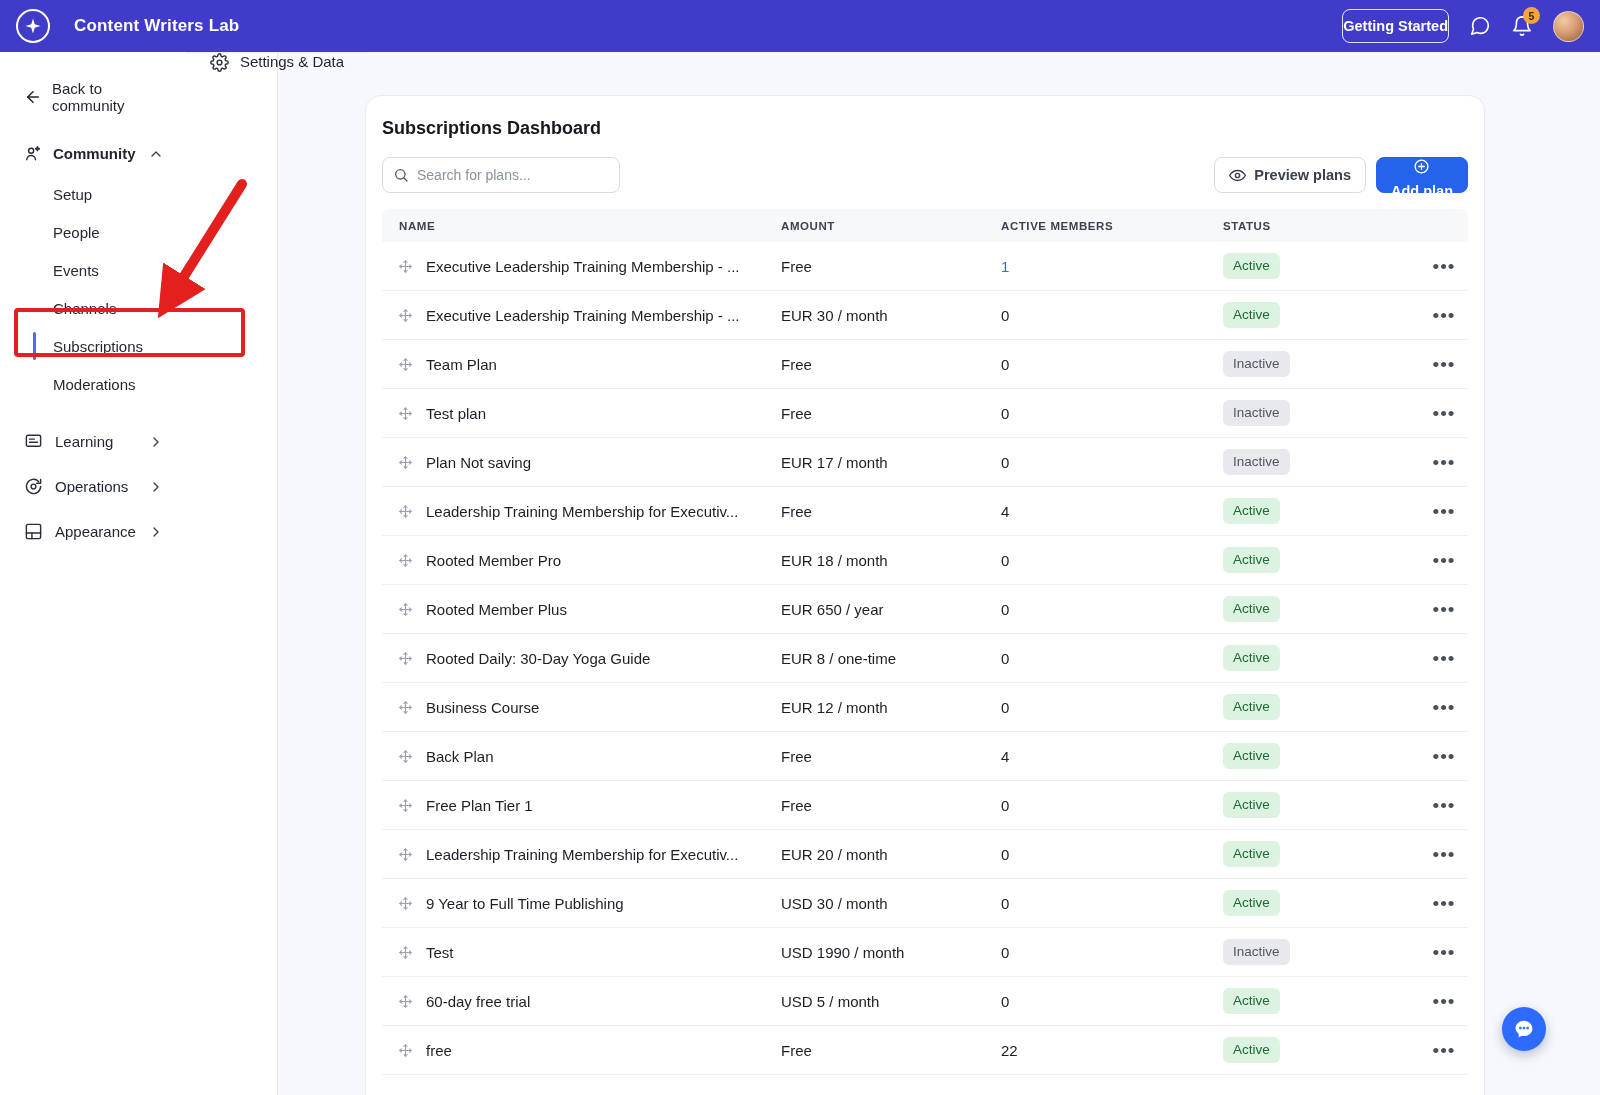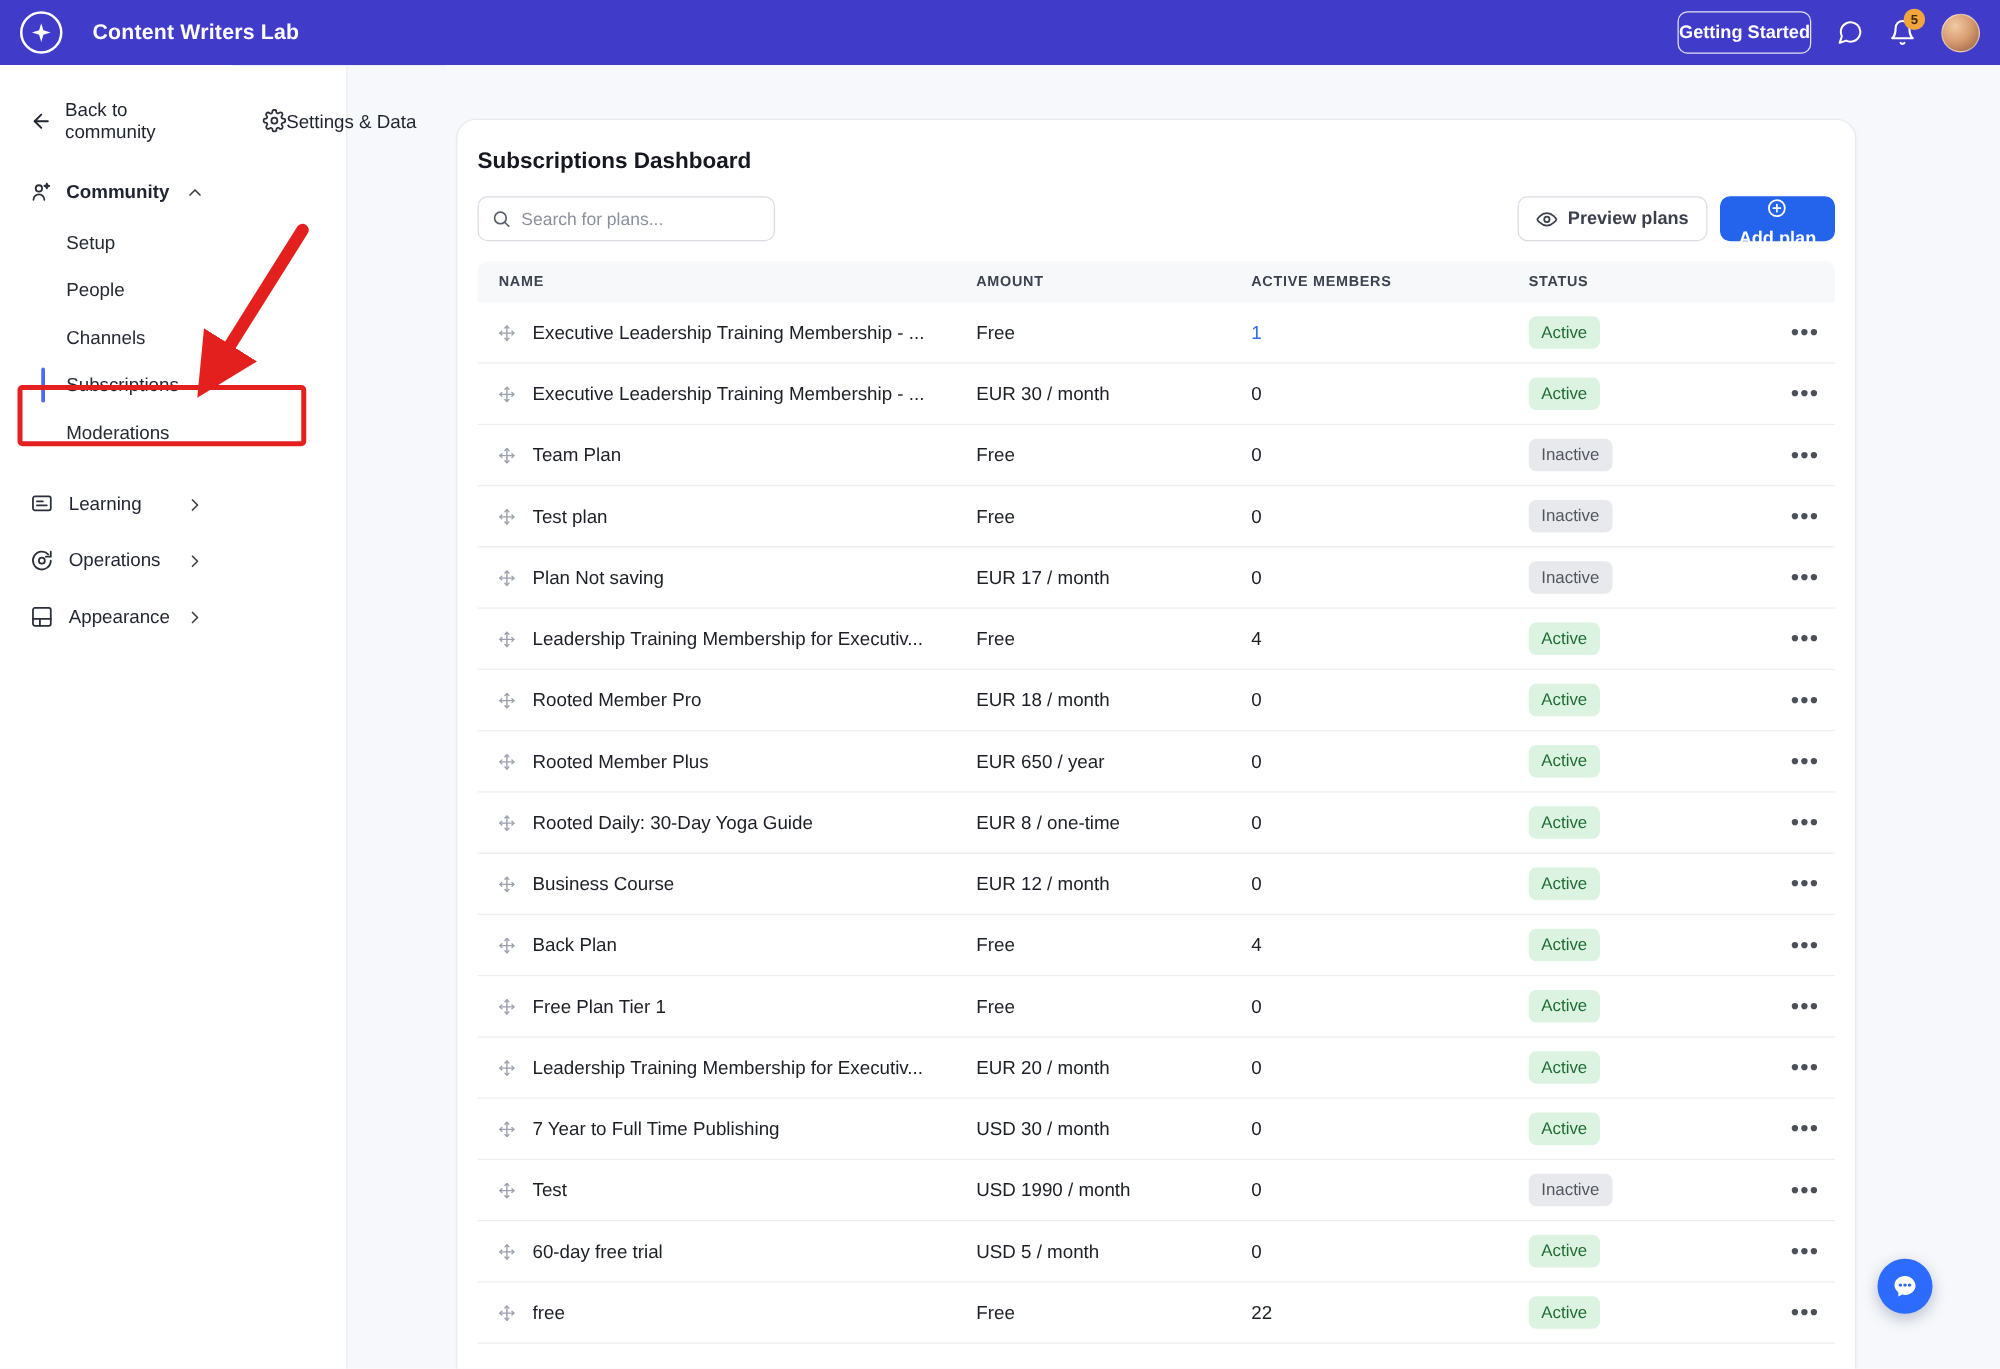--- a/index.html
+++ b/index.html
@@ -67,22 +67,22 @@
     border-radius: 2px; background: #4f68f5;
   }
   .nav-group { margin-top: 16px; }
   .nav-item {
     height: 45px; display: flex; align-items: center; gap: 12px;
     font-size: 15px; color: #1f2430; font-weight: 500; cursor: pointer; padding-right: 6px;
   }
   .nav-item .chev { margin-left: auto; color: #3a3f49; display: flex; }
   .nav-icon { color: #2a2f3a; display: flex; }
   .sidebar-bottom {
-    border-top: 1px solid #eceef1; height: 54px; display: flex; align-items: flex-end;
-    padding: 0 24px; font-size: 15px; color: #1f2430; cursor: pointer; flex: 0 0 auto;
+    border-top: 1px solid #eceef1; height: 54px; display: flex; align-items: flex-start;
+    gap: 11px; padding: 0 24px; font-size: 15px; color: #1f2430; cursor: pointer; flex: 0 0 auto;
   }
 
   
   .main { flex: 1; position: relative; overflow: hidden; }
   .card {
     margin: 43px 0 0 87px; width: 1120px; min-height: 1030px;
     background: #fff; border: 1px solid #e9ebef; border-radius: 16px;
     padding: 22px 16px 16px; box-shadow: 0 1px 2px rgba(16,24,40,.04);
   }
   .card-title { font-size: 18px; font-weight: 700; color: #15181f; }
@@ -210,20 +210,23 @@
 
       <div class="subnav">
   <div class="subnav-item">
     <span class="subnav-label">Setup</span>
   </div>
 
   <div class="subnav-item">
     <span class="subnav-label">People</span>
   </div>
 
+  <div class="subnav-item">
+    <span class="subnav-label">Events</span>
+  </div>
 
   <div class="subnav-item">
     <span class="subnav-label">Channels</span>
   </div>
 
   <div class="subnav-item active">
     <span class="subnav-label">Subscriptions</span>
   </div>
 
   <div class="subnav-item">
@@ -544,21 +547,21 @@
   </div>
 
   <div class="trow">
     <div class="name-cell">
       <span class="handle">
         <svg width="15" height="15" viewBox="0 0 24 24" fill="none" stroke="currentColor" stroke-width="1.8" stroke-linecap="round" stroke-linejoin="round">
                     <path d="M12 3v18M3 12h18"></path>
                     <path d="M9.5 5.5 12 3l2.5 2.5M9.5 18.5 12 21l2.5-2.5M5.5 9.5 3 12l2.5 2.5M18.5 9.5 21 12l-2.5 2.5"></path>
                   </svg>
       </span>
-      <span class="plan-name">7 Year to Full Time Publishing</span>
+      <span class="plan-name">9 Year to Full Time Publishing</span>
     </div>
     <div class="amount">USD 30 / month</div>
     <div class="members">0</div>
     <div><span class="badge active">Active</span></div>
     <div class="menu-btn">•••</div>
   </div>
 
   <div class="trow">
     <div class="name-cell">
       <span class="handle">

